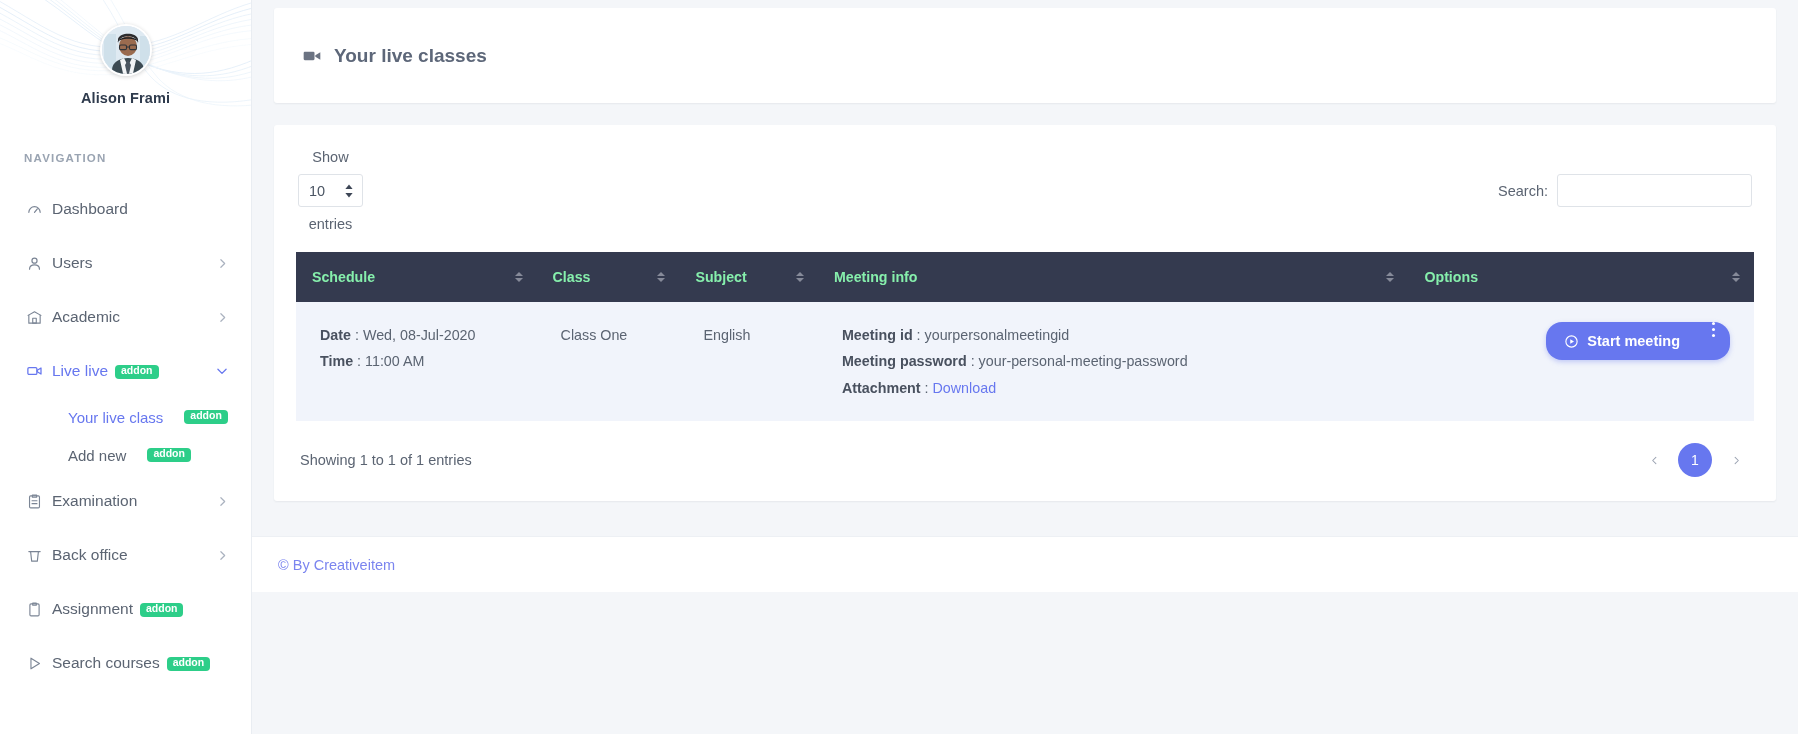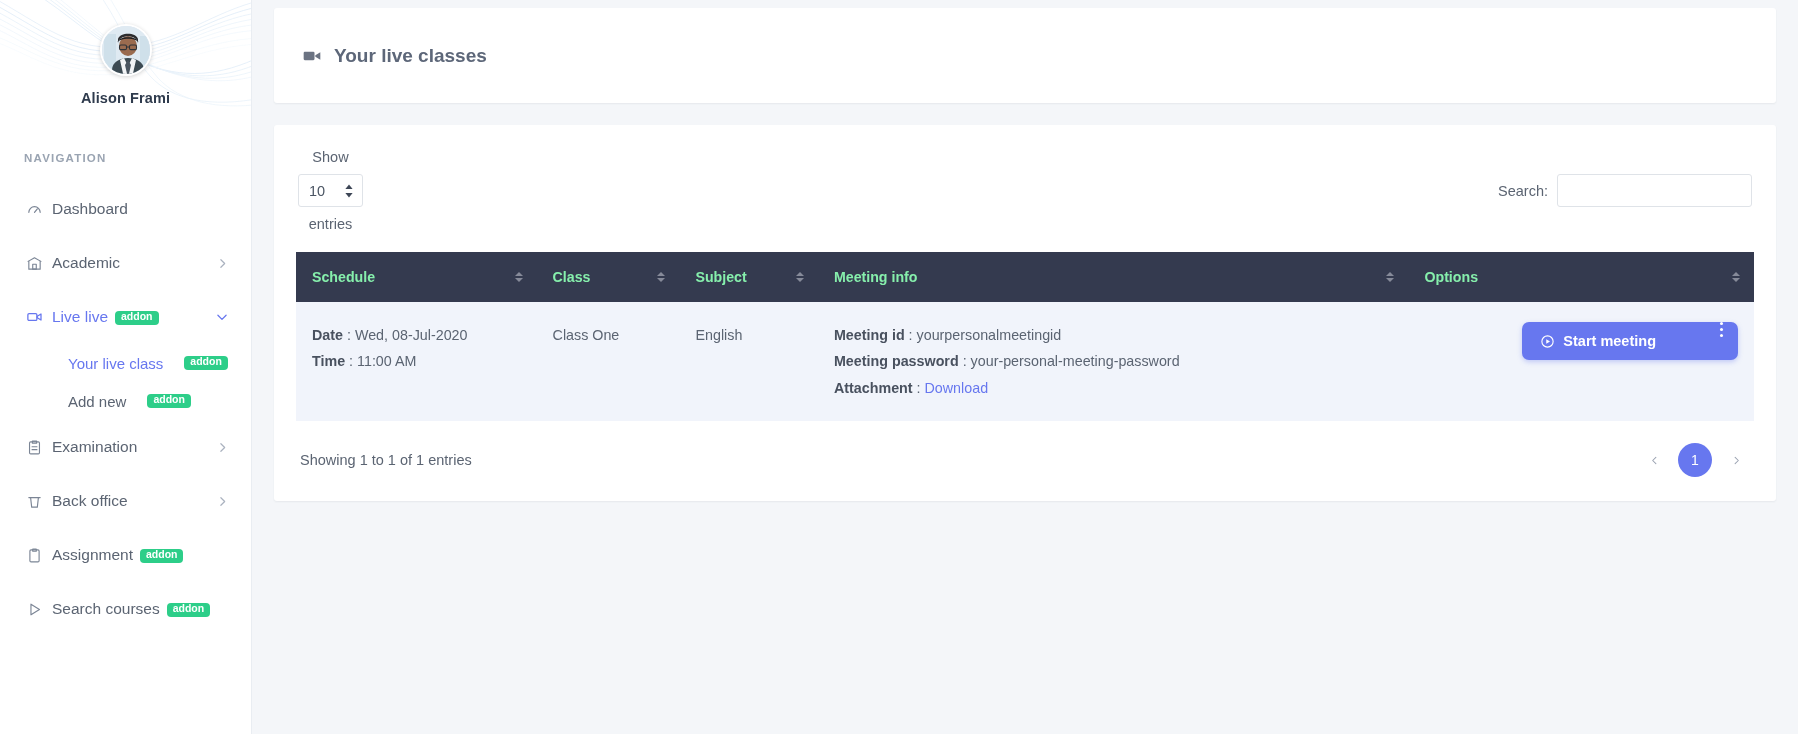--- a/index.html
+++ b/index.html
@@ -224,38 +224,37 @@
     width: 0; height: 0;
     border-left: 4px solid transparent;
     border-right: 4px solid transparent;
     display: block;
   }
   table.dt thead th .sorter i.up { border-bottom: 4px solid #c9cdd6; }
   table.dt thead th .sorter i.dn { border-top: 4px solid #c9cdd6; }
 
   table.dt tbody td {
     background: #f1f4fb;
-    padding: 20px 16px;
+    padding: 20px 24px;
     font-size: 14.3px;
     color: #5b6472;
     vertical-align: top;
     line-height: 1.85;
   }
   .kv b { color: #49515f; font-weight: bold; }
   .link { color: #6777ef; text-decoration: none; cursor: pointer; }
 
   td.options-cell { text-align: right; }
   .btn-group {
     display: inline-flex;
     align-items: flex-start;
     background: #6777ef;
-    border-radius: 7px;
+    border-radius: 16px;
     box-shadow: 0 2px 5px rgba(103,119,239,.35);
     overflow: hidden;
-    gap: 32px;
   }
   .btn-main {
     display: flex; align-items: center; gap: 8px;
     color: #ffffff;
     font-size: 14.5px;
     font-weight: bold;
     padding: 11px 16px 11px 18px;
     cursor: pointer;
     white-space: nowrap;
     border: none;
@@ -365,20 +364,34 @@
       <li class="nav-item">
         <span class="nav-ico">
           <svg width="17" height="17" viewBox="0 0 24 24" fill="none" stroke="currentColor" stroke-width="1.7" stroke-linecap="round">
               <path d="M4 16a8 8 0 0 1 16 0"></path>
               <path d="M12 16l4-5"></path>
             </svg>
         </span>
         <span class="nav-label">Dashboard</span>
       </li>
 
+      <li class="nav-item">
+        <span class="nav-ico">
+          <svg width="17" height="17" viewBox="0 0 24 24" fill="none" stroke="currentColor" stroke-width="1.7" stroke-linecap="round">
+              <circle cx="12" cy="8" r="3.6"></circle>
+              <path d="M5 20c0-4 3.3-6 7-6s7 2 7 6"></path>
+            </svg>
+        </span>
+        <span class="nav-label">Users</span>
+        <span class="chev">
+          <svg width="13" height="13" viewBox="0 0 24 24" fill="none" stroke="currentColor" stroke-width="2.2" stroke-linecap="round" stroke-linejoin="round">
+              <polyline points="9 5 16 12 9 19"></polyline>
+            </svg>
+        </span>
+      </li>
 
       <li class="nav-item">
         <span class="nav-ico">
           <svg width="17" height="17" viewBox="0 0 24 24" fill="none" stroke="currentColor" stroke-width="1.6" stroke-linecap="round" stroke-linejoin="round">
               <path d="M3 9l9-5 9 5"></path>
               <path d="M4 9v11h16V9"></path>
               <rect x="9.5" y="13" width="5" height="7"></rect>
             </svg>
         </span>
         <span class="nav-label">Academic</span>
@@ -630,15 +643,18 @@
                     <polyline points="9 5 16 12 9 19"></polyline>
                   </svg>
               </span>
             </button>
           </div>
         </div>
 
       </div>
     </div>
 
+    <div class="footer-bar">
+      <span class="footer-copy">© By Creativeitem</span>
+    </div>
   </section>
 
 </div>
 
 </body></html>

